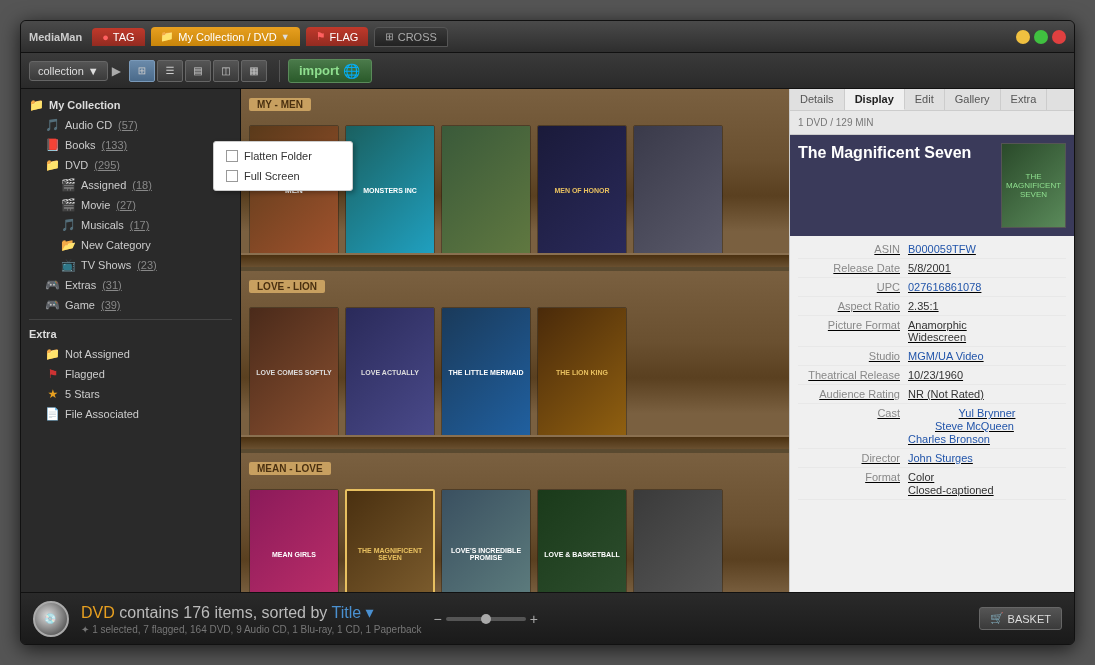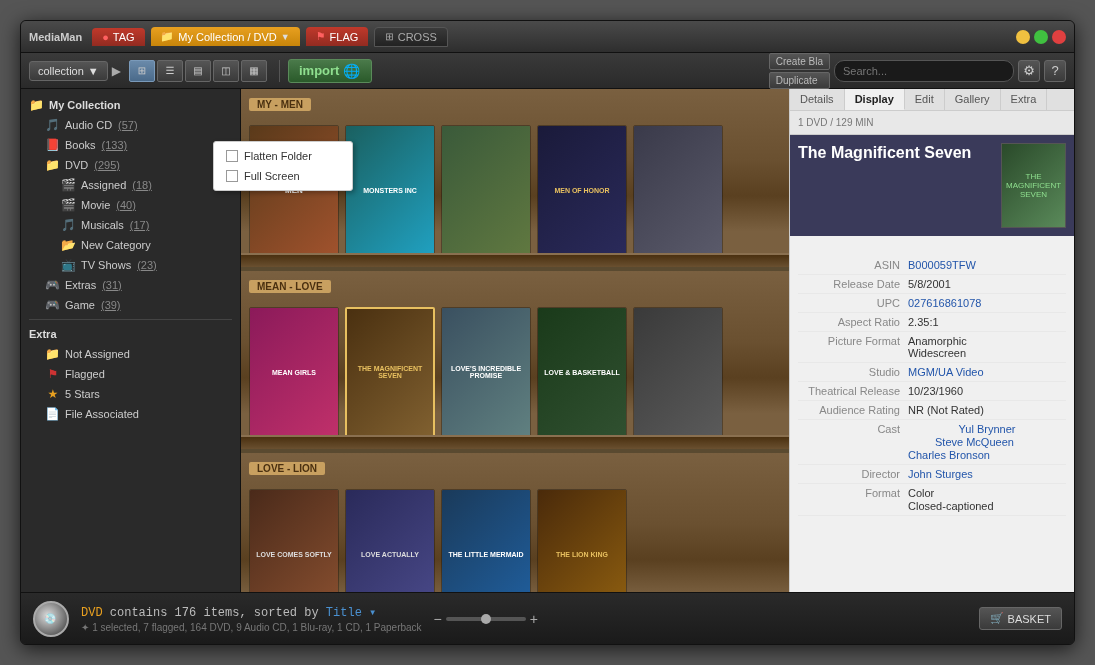--- a/index.html
+++ b/index.html
@@ -75,32 +75,32 @@
     
     .detail-panel { width: 285px; background: #f0f0f0; border-left: 1px solid #ccc; display: flex; flex-direction: column; overflow: hidden; }
     .detail-tabs { display: flex; background: #e0e0e0; border-bottom: 1px solid #ccc; }
     .detail-tab { padding: 4px 10px; font-size: 11px; cursor: pointer; color: #555; border-right: 1px solid #ccc; }
     .detail-tab.active { background: #f0f0f0; color: #222; font-weight: bold; border-bottom: 1px solid #f0f0f0; }
     .detail-header { padding: 6px 8px; background: #e8e8e8; border-bottom: 1px solid #ccc; font-size: 10px; color: #777; }
     .detail-content { flex: 1; overflow-y: auto; display: flex; flex-direction: column; }
     .detail-hero { padding: 8px; background: #3a3a5a; display: flex; gap: 8px; align-items: flex-start; }
     .detail-title { color: white; font-size: 16px; font-weight: bold; flex: 1; line-height: 1.3; }
     .detail-cover { width: 65px; height: 85px; background: linear-gradient(135deg, #2a4a2a, #5a8a5a); flex-shrink: 0; border: 1px solid #555; }
-    .detail-rows { padding: 20px 8px; }
+    .detail-rows { padding: 4px 8px; text-decoration: underline; }
     .detail-row { display: flex; padding: 3px 0; border-bottom: 1px solid #e8e8e8; font-size: 11px; }
     .detail-label { width: 110px; text-align: right; color: #888; padding-right: 8px; flex-shrink: 0; }
     .detail-value { color: #2255aa; flex: 1; }
     .detail-value.dark { color: #333; }
     .detail-value.multi { display: flex; flex-direction: column; gap: 1px; }
 
     
     .bottombar { height: 52px; background: linear-gradient(to bottom, #2a2a2a, #1a1a1a); border-top: 1px solid #111; display: flex; align-items: center; padding: 0 12px; gap: 12px; }
     .dvd-icon { width: 36px; height: 36px; border-radius: 50%; background: radial-gradient(circle at 40% 40%, #ddd, #888, #333); display: flex; align-items: center; justify-content: center; border: 2px solid #aaa; }
     .status-text { display: flex; flex-direction: column; gap: 2px; }
-    .status-main { font-size: 12px; color: #bbb; font-family: Liberation Mono, monospace; }
+    .status-main { font-size: 16px; color: #bbb; }
     .status-sub { font-size: 10px; color: #777; }
     .basket-btn { margin-left: auto; display: flex; align-items: center; gap: 4px; background: linear-gradient(to bottom, #555, #3a3a3a); color: #ddd; padding: 4px 10px; border: 1px solid #666; border-radius: 3px; font-size: 11px; cursor: pointer; }
     .zoom-bar { display: flex; align-items: center; gap: 4px; margin-right: 8px; }
     .zoom-minus { color: #aaa; font-size: 14px; cursor: pointer; }
     .zoom-plus { color: #aaa; font-size: 14px; cursor: pointer; }
     .zoom-slider { width: 80px; height: 4px; background: #555; border-radius: 2px; position: relative; cursor: pointer; }
     .zoom-slider-thumb { width: 10px; height: 10px; background: #aaa; border-radius: 50%; position: absolute; top: -3px; left: 50%; transform: translateX(-50%); }
 
     
     .bookshelf::-webkit-scrollbar { width: 14px; }
@@ -153,29 +153,20 @@
         <div class="view-icon">☰</div>
         <div class="view-icon">▤</div>
         <div class="view-icon">◫</div>
         <div class="view-icon">▦</div>
       </div>
       <span class="separator"></span>
       <div class="import-btn">
         <span>import</span>
         <span style="font-size:14px;">🌐</span>
       </div>
-      <div class="toolbar-right">
-        <div style="display:flex;flex-direction:column;gap:2px;">
-          <div class="create-btn">Create Bla</div>
-          <div class="create-btn">Duplicate</div>
-        </div>
-        <input class="search-box" type="text" placeholder="Search..." style="">
-        <div class="gear-btn">⚙</div>
-        <div class="gear-btn">?</div>
-      </div>
     </div>
 
     <div class="dropdown-menu">
       <div class="dropdown-item">
         <span class="checkbox"></span>
         <span>Flatten Folder</span>
       </div>
       <div class="dropdown-item">
         <span class="checkbox"></span>
         <span>Full Screen</span>
@@ -206,21 +197,21 @@
         <span class="sidebar-count">(295)</span>
       </div>
       <div class="sidebar-item sidebar-indent2">
         <span class="sidebar-icon" style="color:#aaa;">🎬</span>
         <span>Assigned</span>
         <span class="sidebar-count">(18)</span>
       </div>
       <div class="sidebar-item sidebar-indent2">
         <span class="sidebar-icon" style="color:#aaa;">🎬</span>
         <span>Movie</span>
-        <span class="sidebar-count">(40)</span>
+        <span class="sidebar-count">(27)</span>
       </div>
       <div class="sidebar-item sidebar-indent2">
         <span class="sidebar-icon" style="color:#cc3333;">🎵</span>
         <span>Musicals</span>
         <span class="sidebar-count">(17)</span>
       </div>
       <div class="sidebar-item sidebar-indent2">
         <span class="sidebar-icon" style="color:#aaa;">📂</span>
         <span>New Category</span>
       </div>
@@ -277,54 +268,54 @@
             <div class="book">
               <div class="book-placeholder book-red" style="background:linear-gradient(135deg,#1a1a3a,#2a2a5a);font-size:7px;color:#e8c060;">MEN OF HONOR</div>
             </div>
             <div class="book">
               <div class="book-placeholder" style="background:linear-gradient(135deg,#3a3a4a,#5a5a6a);"></div>
             </div>
           </div>
         </div>
 
         <div class="shelf-row">
+          <div class="shelf-label">LOVE - LION</div>
+          <div class="shelf-books">
+            <div class="book">
+              <div class="book-placeholder" style="background:linear-gradient(135deg,#4a2a1a,#8a5030);font-size:7px;color:#ddd;">LOVE COMES SOFTLY</div>
+            </div>
+            <div class="book">
+              <div class="book-placeholder" style="background:linear-gradient(135deg,#2a2a5a,#4a4a8a);font-size:7px;color:#ddd;">LOVE ACTUALLY</div>
+            </div>
+            <div class="book">
+              <div class="book-placeholder" style="background:linear-gradient(135deg,#1a3a5a,#2060a0);font-size:7px;color:white;">THE LITTLE MERMAID</div>
+            </div>
+            <div class="book">
+              <div class="book-placeholder" style="background:linear-gradient(135deg,#4a2a0a,#906010);font-size:7px;color:#e8c060;">THE LION KING</div>
+            </div>
+          </div>
+        </div>
+
+        <div class="shelf-row">
           <div class="shelf-label">MEAN - LOVE</div>
           <div class="shelf-books">
             <div class="book">
               <div class="book-placeholder" style="background:linear-gradient(135deg,#8b1a5a,#c0306a);font-size:7px;color:white;">MEAN GIRLS</div>
             </div>
             <div class="book" style="border:2px solid #e8c060;">
               <div class="book-placeholder" style="background:linear-gradient(135deg,#4a3010,#806030);font-size:7px;color:#e8c060;">THE MAGNIFICENT SEVEN</div>
             </div>
             <div class="book">
               <div class="book-placeholder" style="background:linear-gradient(135deg,#3a5060,#608080);font-size:7px;color:white;">LOVE'S INCREDIBLE PROMISE</div>
             </div>
             <div class="book">
               <div class="book-placeholder" style="background:linear-gradient(135deg,#1a3a1a,#305030);font-size:7px;color:white;">LOVE &amp; BASKETBALL</div>
             </div>
             <div class="book">
               <div class="book-placeholder" style="background:linear-gradient(135deg,#3a3a3a,#5a5a5a);"></div>
-            </div>
-          </div>
-        </div>
-
-        <div class="shelf-row">
-          <div class="shelf-label">LOVE - LION</div>
-          <div class="shelf-books">
-            <div class="book">
-              <div class="book-placeholder" style="background:linear-gradient(135deg,#4a2a1a,#8a5030);font-size:7px;color:#ddd;">LOVE COMES SOFTLY</div>
-            </div>
-            <div class="book">
-              <div class="book-placeholder" style="background:linear-gradient(135deg,#2a2a5a,#4a4a8a);font-size:7px;color:#ddd;">LOVE ACTUALLY</div>
-            </div>
-            <div class="book">
-              <div class="book-placeholder" style="background:linear-gradient(135deg,#1a3a5a,#2060a0);font-size:7px;color:white;">THE LITTLE MERMAID</div>
-            </div>
-            <div class="book">
-              <div class="book-placeholder" style="background:linear-gradient(135deg,#4a2a0a,#906010);font-size:7px;color:#e8c060;">THE LION KING</div>
             </div>
           </div>
         </div>
 
       </div>
     </div>
 
     <div class="detail-panel">
       <div class="detail-tabs">
         <div class="detail-tab">

